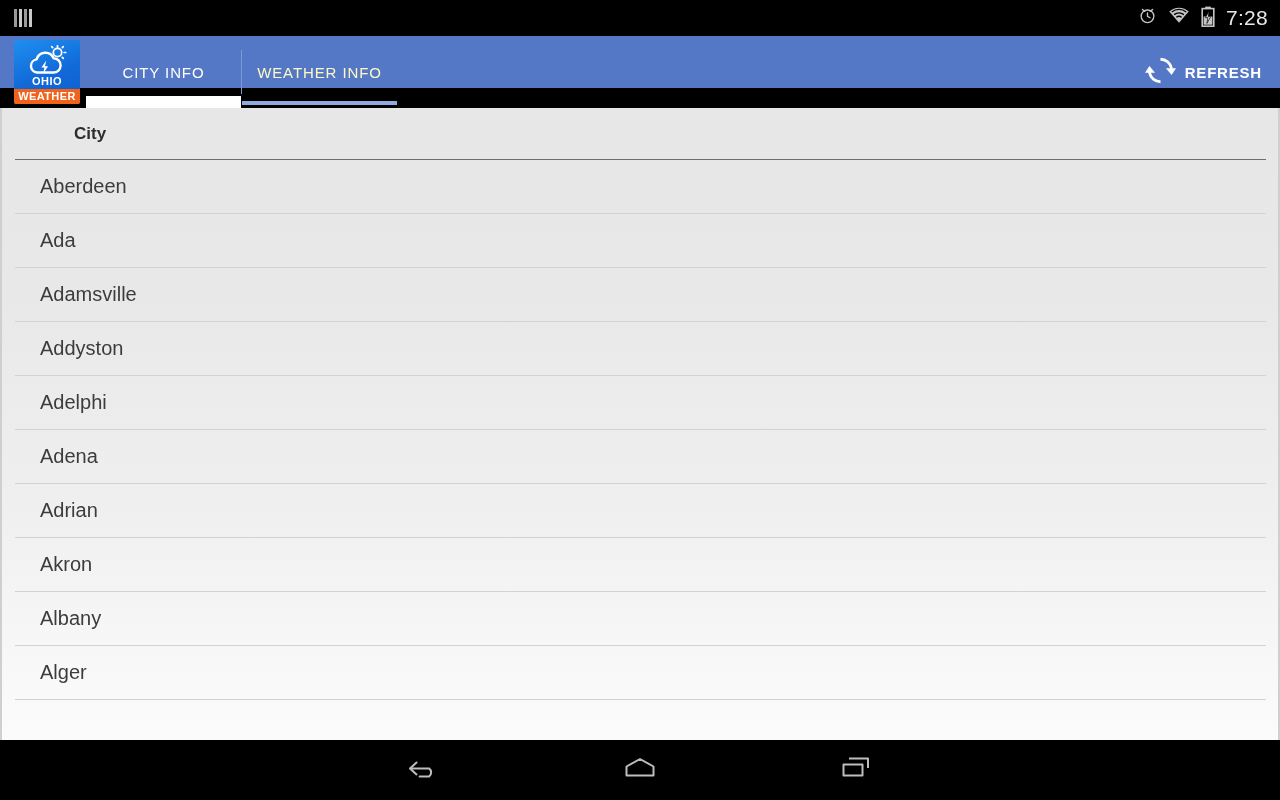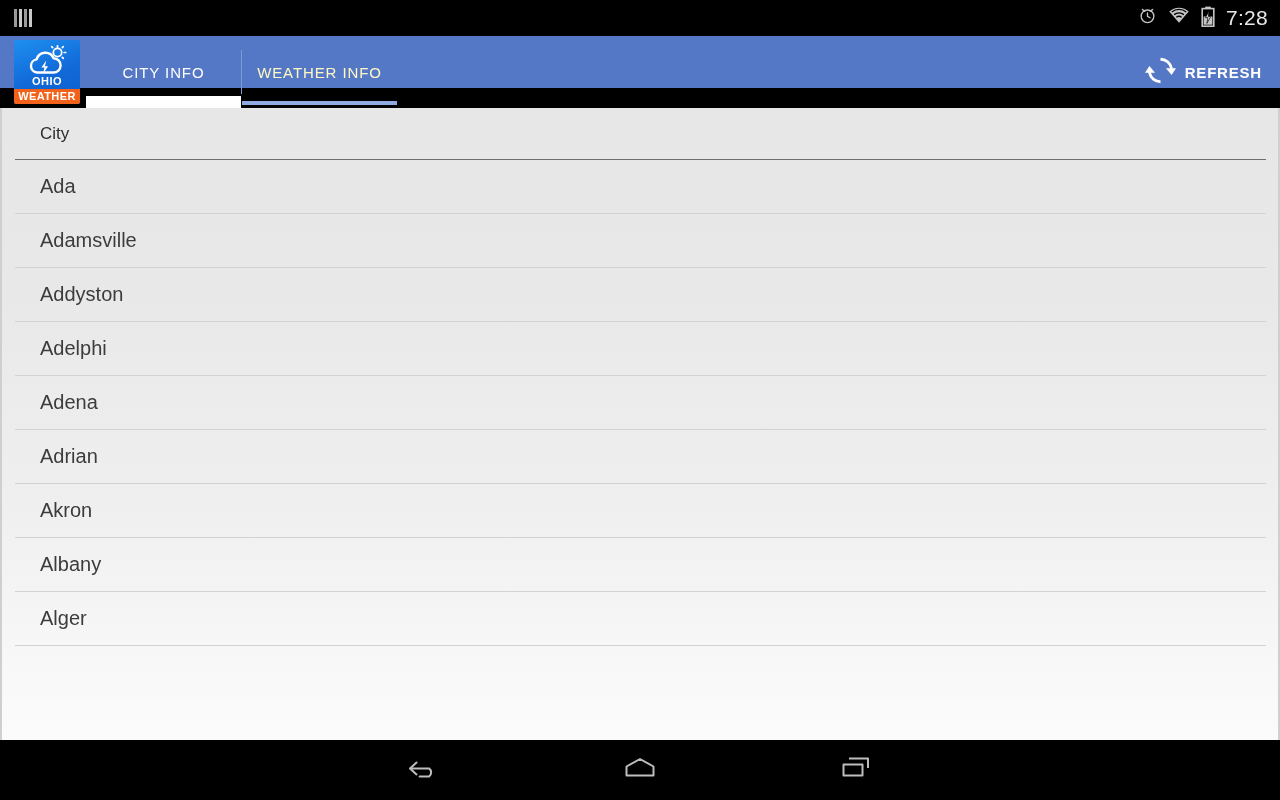--- a/index.html
+++ b/index.html
@@ -83,21 +83,21 @@
     position:absolute; top:108px; left:0; width:1280px; height:632px;
     background:linear-gradient(to bottom,#e7e7e7 0%,#e8e8e8 28%,#efefef 62%,#f8f8f8 88%,#fbfbfb 100%);
     border-left:2px solid #cfcfcf; border-right:2px solid #cfcfcf;
     overflow:hidden;
   }
   .list-header {
     height:52px; display:flex; align-items:center;
     padding-left:25px; margin:0 12px 0 13px;
     border-bottom:1px solid #6e6e6e;
   }
-  .list-header .title { font-size:17px; font-weight:normal; color:#2d2d2d; }
+  .list-header .title { font-size:17px; font-weight:bold; color:#2d2d2d;margin-left:34px; }
   .row {
     height:54px; display:flex; align-items:center;
     padding-left:25px; margin:0 12px 0 13px;
     border-bottom:1px solid #d2d2d2;
     cursor:pointer;
   }
   .row .name { font-size:20px; color:#3c3c3c; }
 
   
   .navbar {
@@ -199,20 +199,23 @@
       <span class="refresh-label">REFRESH</span>
     </div>
   </div>
 
   <div class="content">
     <div class="list-header">
       <span class="title">City</span>
     </div>
     <div id="city-rows">
         <div class="row">
+          <span class="name">Aberdeen</span>
+        </div>
+        <div class="row">
           <span class="name">Ada</span>
         </div>
         <div class="row">
           <span class="name">Adamsville</span>
         </div>
         <div class="row">
           <span class="name">Addyston</span>
         </div>
         <div class="row">
           <span class="name">Adelphi</span>

